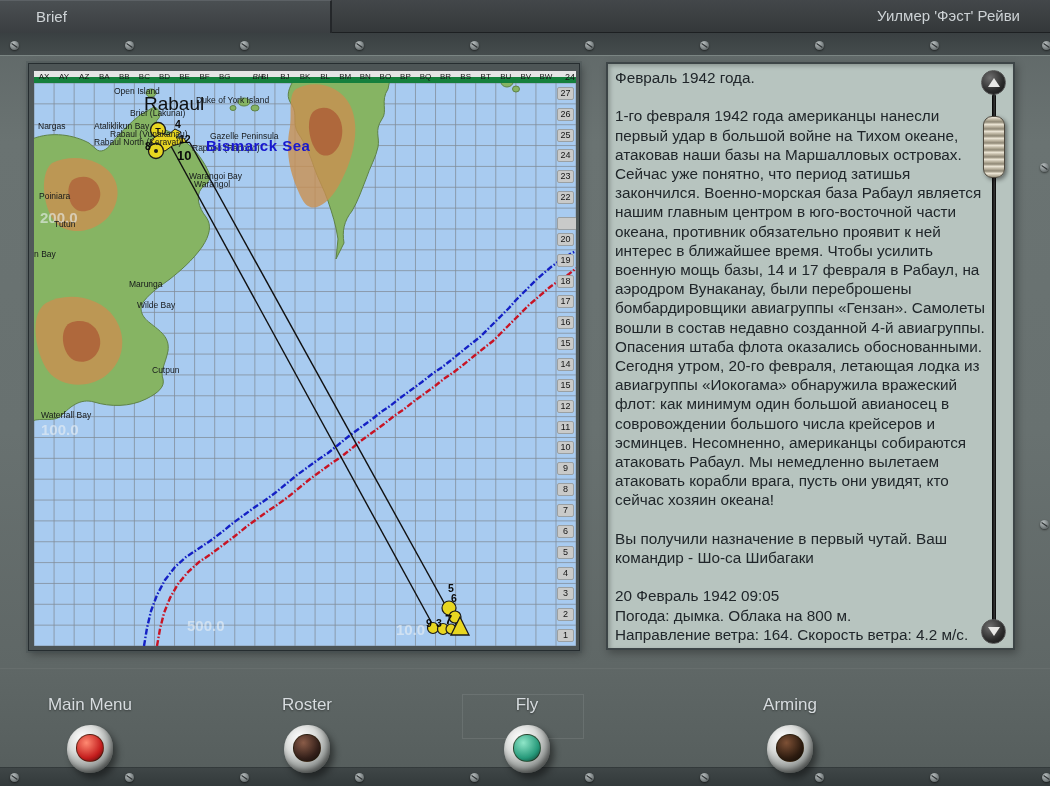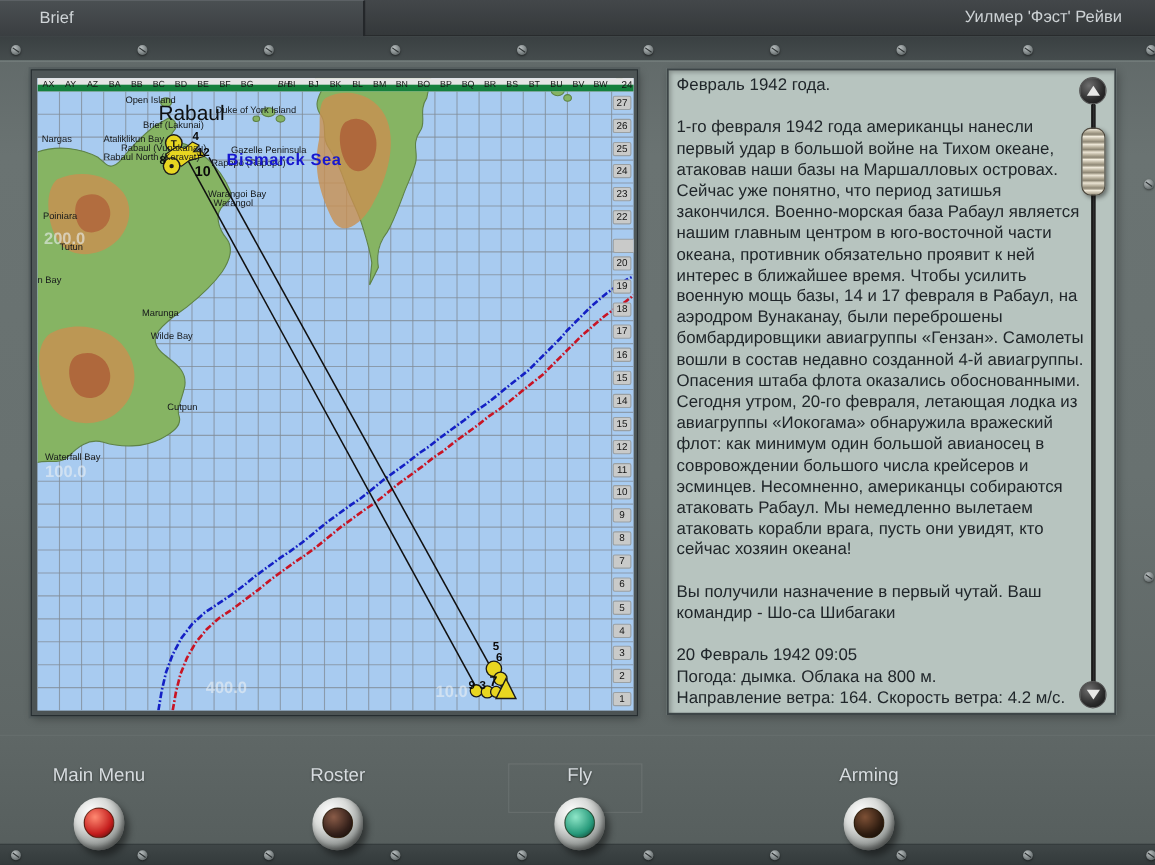--- a/index.html
+++ b/index.html
@@ -258,21 +258,21 @@
           <div class="mlbl " style="left: 160px; top: 108px;">Warangol</div>
           <div class="mlbl " style="left: 5px; top: 120px;">Poiniara</div>
           <div class="mlbl " style="left: 20px; top: 148px;">Tutun</div>
           <div class="mlbl " style="left: -16px; top: 178px;">Open Bay</div>
           <div class="mlbl " style="left: 95px; top: 208px;">Marunga</div>
           <div class="mlbl " style="left: 103px; top: 229px;">Wilde Bay</div>
           <div class="mlbl " style="left: 118px; top: 294px;">Cutpun</div>
           <div class="mlbl " style="left: 7px; top: 339px;">Waterfall Bay</div>
           <div class="mlbl wm" style="left: 6px; top: 138px;">200.0</div>
           <div class="mlbl wm" style="left: 7px; top: 350px;">100.0</div>
-          <div class="mlbl wm" style="left: 153px; top: 546px;">400.0</div>
+          <div class="mlbl wm" style="left: 153px; top: 546px;">500.0</div>
           <div class="mlbl wm" style="left: 362px; top: 550px;">10.0</div>
           <div class="mlbl num" style="left: 141px; top: 47px;">4</div>
           <div class="mlbl num" style="left: 145px; top: 62px;">12</div>
           <div class="mlbl num" style="left: 111px; top: 69px;">8</div>
           <div class="mlbl numbig" style="left: 143px; top: 77px;">10</div>
           <div class="mlbl num" style="left: 414px; top: 511px;">5</div>
           <div class="mlbl num" style="left: 417px; top: 521px;">6</div>
           <div class="mlbl num" style="left: 392px; top: 546px;">9</div>
           <div class="mlbl num" style="left: 402px; top: 546px;">3</div>
           <div class="mlbl numbig" style="left: 411px; top: 541px;">7</div>

